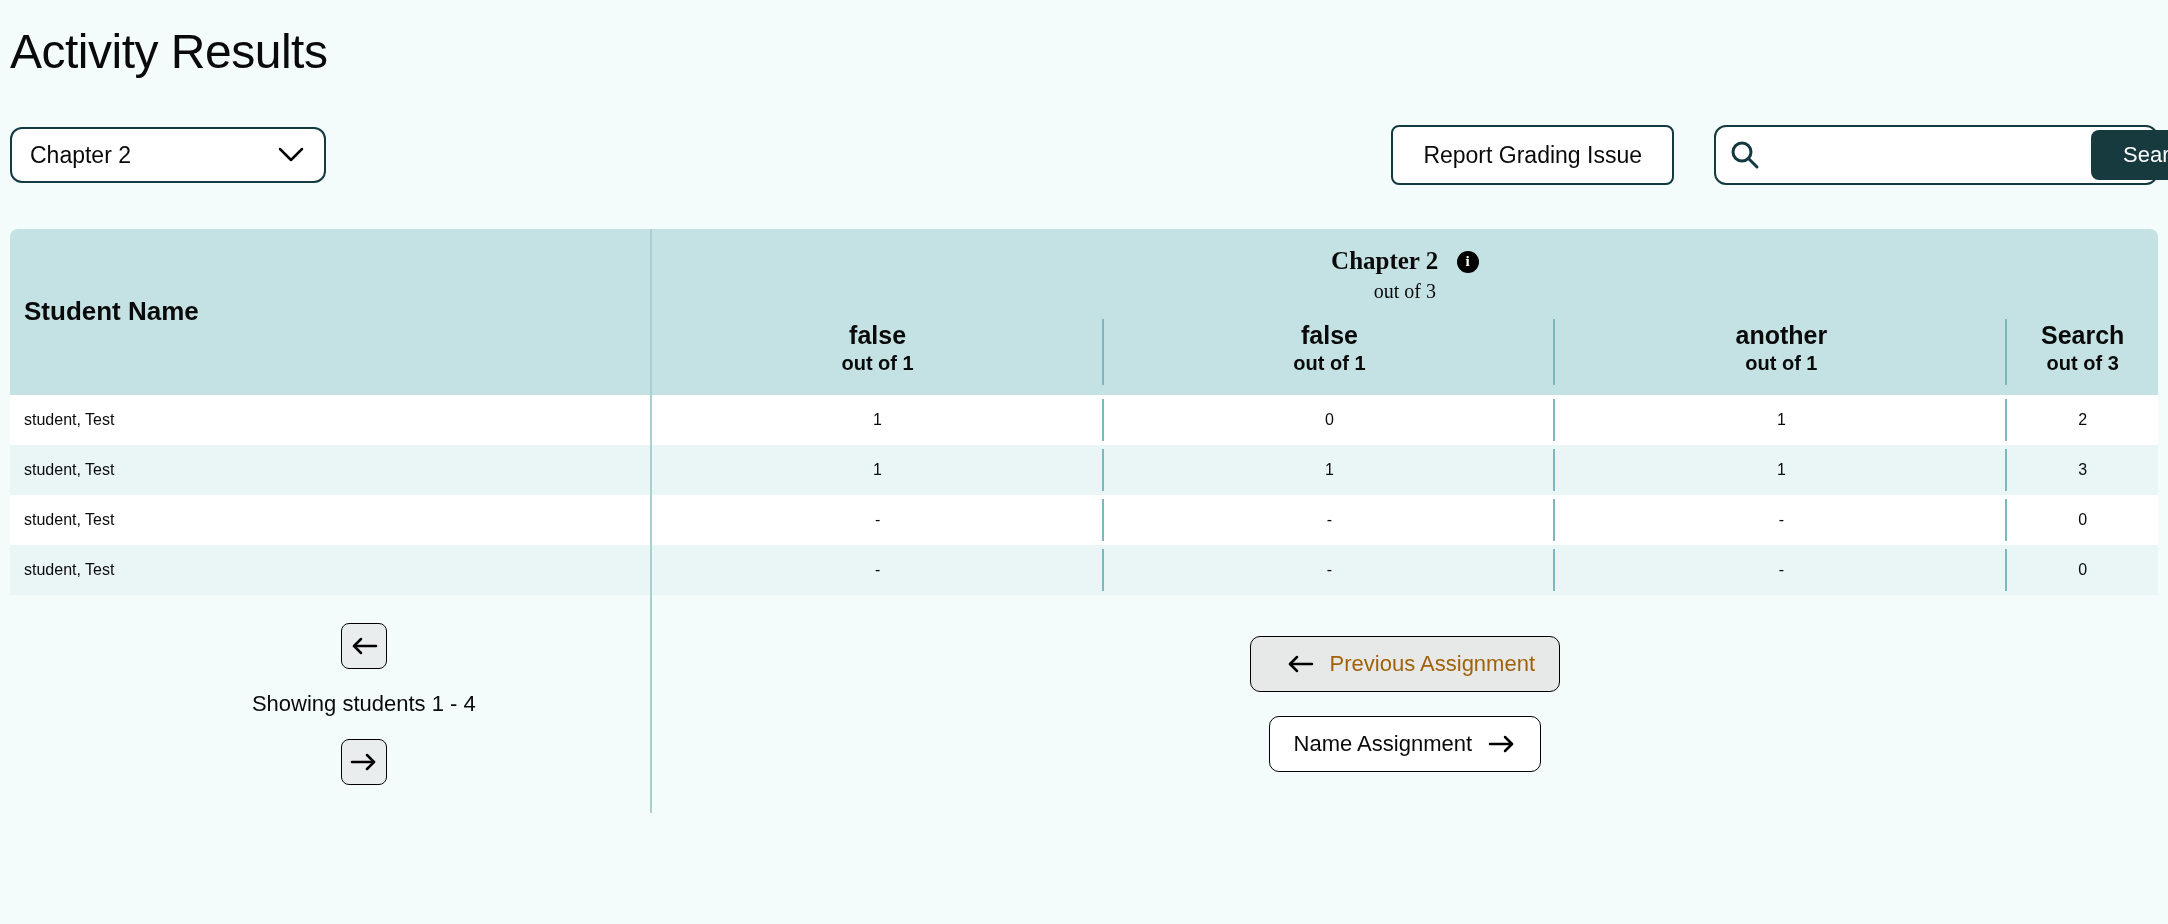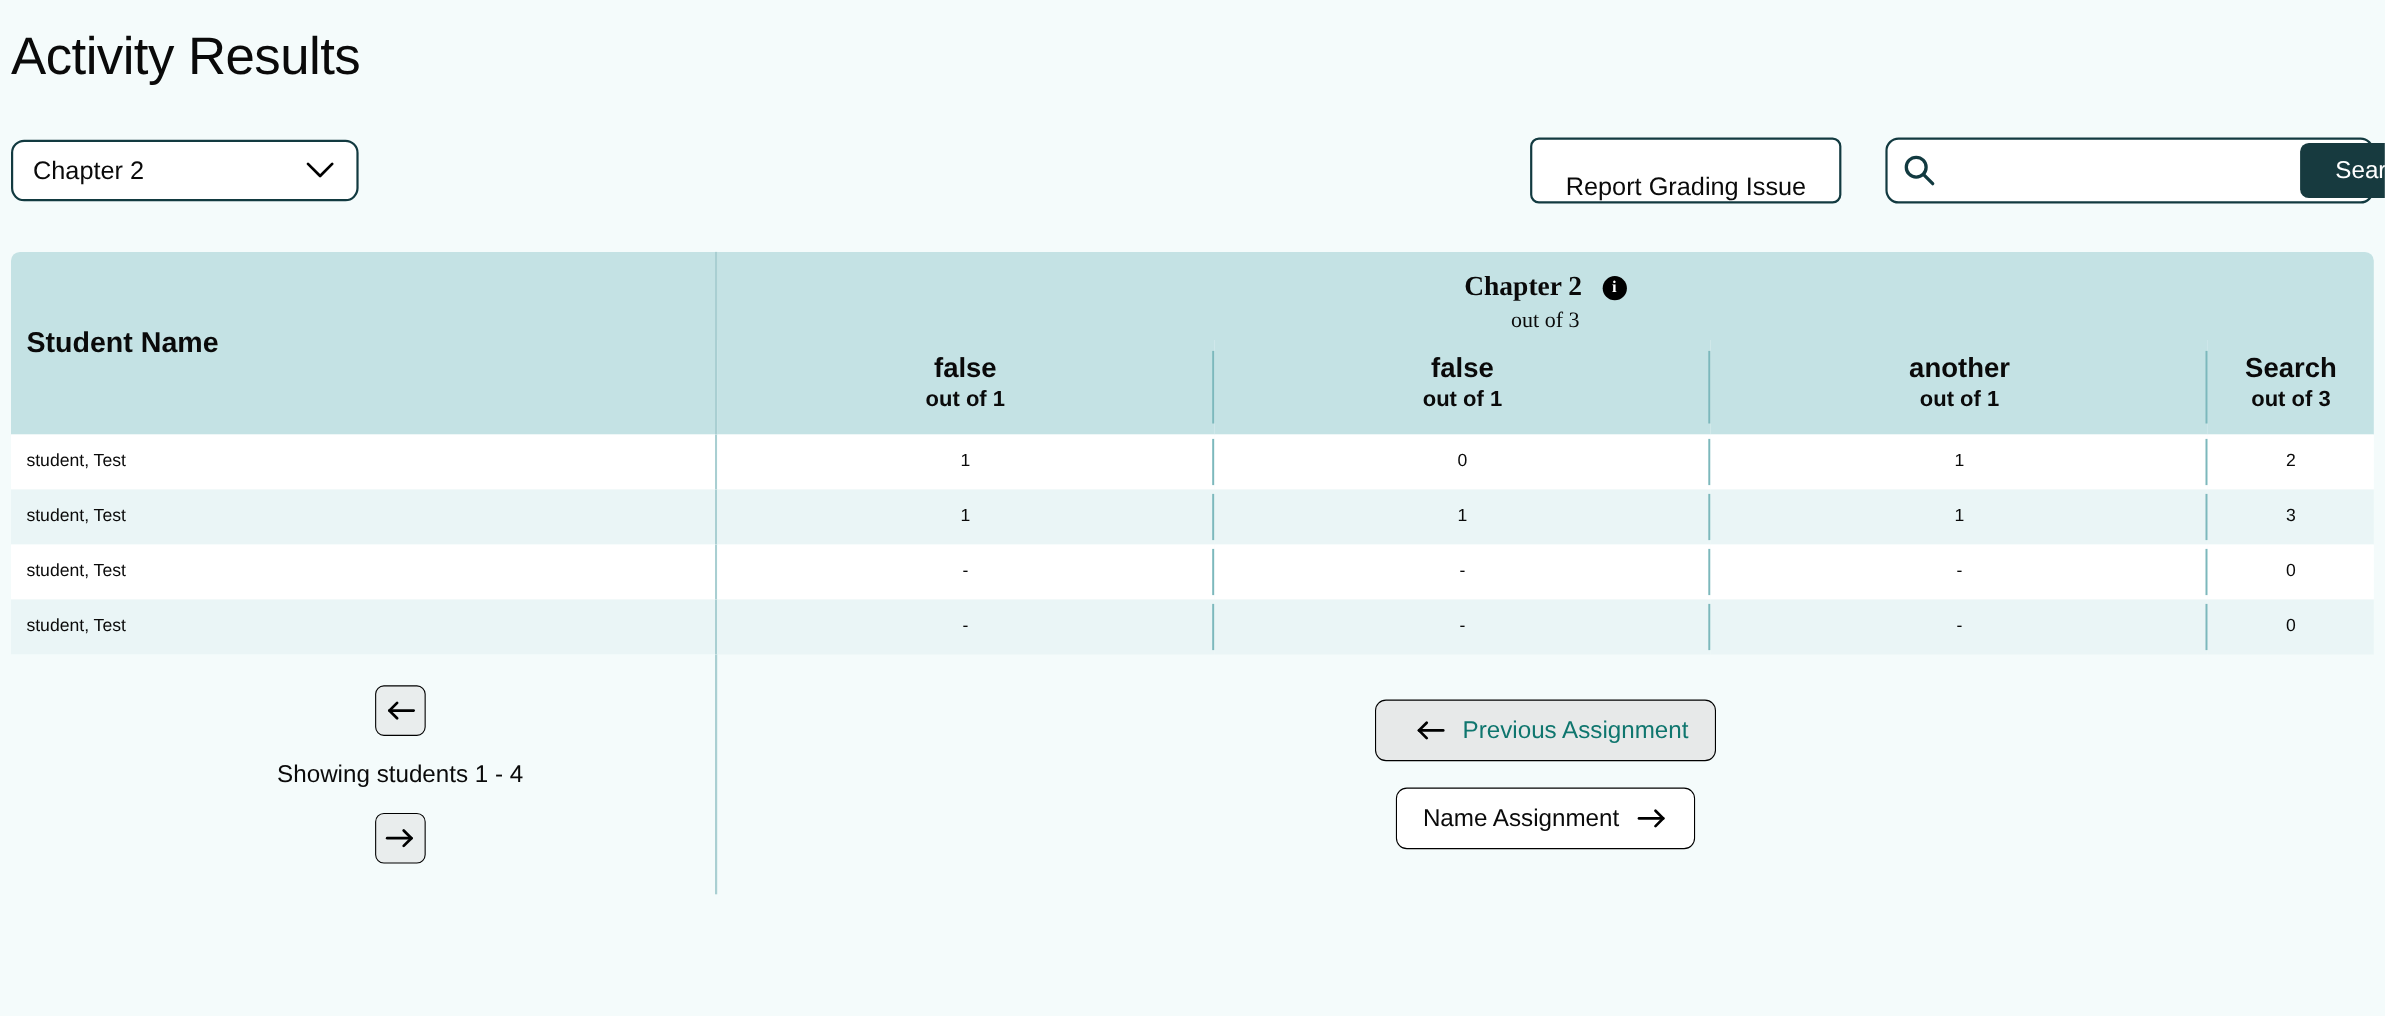--- a/index.html
+++ b/index.html
@@ -48,21 +48,21 @@
     padding:0 20px 0 18px;
     cursor:pointer;
   }
   .chapter-select span{font-size:23px;}
   .spacer{flex:1;}
   .report-btn{
     border:2px solid var(--dark);
     border-radius:8px;
     background:#fff;
     height:60px;
-    display:flex;align-items:flex-end;justify-content:center;
+    display:flex;align-items:center;justify-content:center;
     padding:0 30px;
     font-size:23px;
     cursor:pointer;
   }
   .search-wrap{
     display:flex;
     border:2px solid var(--dark);
     border-radius:12px;
     background:#fff;
     height:60px;
@@ -164,21 +164,21 @@
   .footer-inner{display:flex;align-items:center;gap:26px;flex-direction:column;}
   .pager-left{display:flex;align-items:center;gap:22px;padding-left:66px;}
   .pager-btn{
     width:46px;height:46px;border:1.5px solid #000;border-radius:8px;background:#e9eded;display:flex;align-items:center;justify-content:center;cursor:pointer;
   }
   .showing{font-size:22px;}
   .footer-center{display:flex;align-items:center;gap:24px;margin:0 auto;}
   .assign-btn{
     height:56px;border:1.5px solid #000;border-radius:10px;display:flex;align-items:center;gap:16px;padding:0 24px;font-size:22px;cursor:pointer;background:#fff;
   }
-  .assign-btn.disabled{background:#e7e9e9;color:#0f766e;padding-left:35px;}
+  .assign-btn.disabled{background:#e7e9e9;color:#a16207;padding-left:35px;}
 
   svg{display:block;}
 </style>
 </head>
 <body>
 
 <h1 class="page-title">Activity Results</h1>
 
 <div class="top-row">
   <div class="chapter-select">

